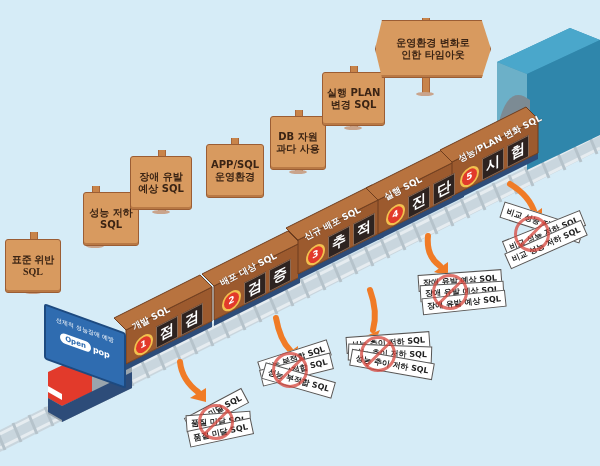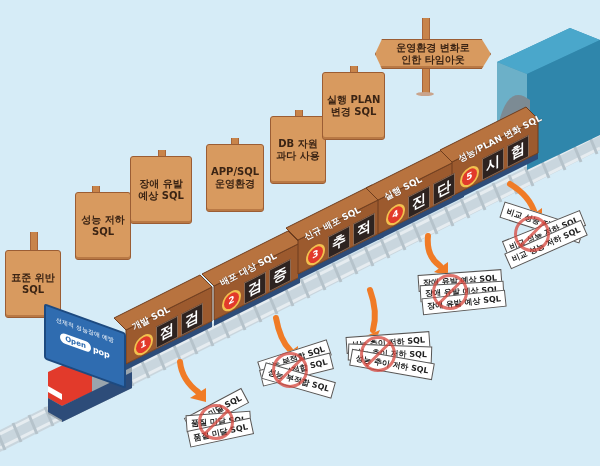--- a/index.html
+++ b/index.html
@@ -1,21 +1,21 @@
 <!DOCTYPE html>
 <html><head>
 <meta charset="utf-8">
 <style>
   html,body{margin:0;padding:0;}
   body{width:600px;height:466px;overflow:hidden;background:#d6ecf7;font-family:"DejaVu Sans",sans-serif;position:relative;}
   #scene{position:absolute;left:0;top:0;width:600px;height:466px;}
   .sign{position:absolute;}
   .sign .post{position:absolute;width:6px;background:#c8844a;border-left:1px solid #a7653a;border-right:1px solid #a7653a;}
   .sign .base{position:absolute;width:18px;height:4px;border-radius:50%;background:#c9a48c;}
-  .sign .board{position:absolute;background:#d89a5f;border:1.5px solid #9b5d34;border-radius:3px;color:#3b2414;font-size:10px;font-weight:bold;text-align:center;line-height:12px;padding:21px 4px;box-shadow:inset 0 -2px 0 #b97945;white-space:nowrap;}
+  .sign .board{position:absolute;background:#d89a5f;border:1.5px solid #9b5d34;border-radius:3px;color:#3b2414;font-size:10px;font-weight:bold;text-align:center;line-height:12px;padding:14px 4px;box-shadow:inset 0 -2px 0 #b97945;white-space:nowrap;}
   .car-label{position:absolute;color:#fff;font-size:9px;font-weight:bold;transform:rotate(-27deg);transform-origin:left top;white-space:nowrap;text-shadow:0 0 1px #4a2a15;}
   .car-step{position:absolute;display:flex;align-items:center;gap:3px;transform:skewY(-27deg);transform-origin:left top;}
   .num-badge{width:15px;height:15px;border-radius:50%;background:#e23a2b;border:2px solid #f2c14e;color:#fff;font-size:9px;font-weight:bold;display:flex;align-items:center;justify-content:center;}
   .step-char{background:#2e2320;color:#fff;font-size:14px;font-weight:bold;padding:1px 3px;border:1px solid #8a6a55;}
   .pile{position:absolute;}
   .pile .card{position:absolute;background:#fff;border:1px solid #555;font-size:8px;font-weight:bold;color:#222;padding:2px 4px;white-space:nowrap;}
   .pile .ban{position:absolute;width:30px;height:30px;border-radius:50%;border:3px solid rgba(214,70,60,0.75);}
   .pile .ban::after{content:"";position:absolute;left:50%;top:-2px;width:3px;height:34px;margin-left:-1.5px;background:rgba(214,70,60,0.75);transform:rotate(45deg);}
   .billboard{position:absolute;left:44px;top:318px;width:78px;height:52px;background:#2f6cb0;border:2px solid #1d4a80;border-radius:3px;transform:skewY(20deg);color:#fff;}
   .billboard .slogan{font-size:6px;text-align:center;margin-top:6px;white-space:nowrap;}
@@ -133,29 +133,29 @@
         <polygon points="452,162 538,119 538,153 452,196" fill="#9c5a2e" stroke="#6e3d1e"></polygon>
         <polygon points="452,162 538,119 526,107 440,150" fill="#b8733f" stroke="#6e3d1e"></polygon>
       </g>
     </g>
 </svg>
 
 <div id="signs">
     <div class="sign" style="left: 5px; top: 232px;">
       <div class="post" style="left: 25px; top: 0px; height: 60px;"></div>
       <div class="base" style="left: 19px; top: 58px;"></div>
-      <div class="board" style="left: 0px; top: 18px; min-width: 46px;">
+      <div class="board" style="left: 0px; top: 7px; min-width: 46px; font-family: Liberation Serif, serif;">
         <div>표준 위반</div>
         <div>SQL</div>
       </div>
     </div>
     <div class="sign" style="left: 67px; top: 186px;">
       <div class="post" style="left: 25px; top: 0px; height: 60px;"></div>
       <div class="base" style="left: 19px; top: 58px;"></div>
-      <div class="board" style="left: 8px; top: 6px; min-width: 46px;">
+      <div class="board" style="left: 16px; top: 6px; min-width: 46px;">
         <div>성능 저하</div>
         <div>SQL</div>
       </div>
     </div>
     <div class="sign" style="left: 130px; top: 150px;">
       <div class="post" style="left: 28px; top: 0px; height: 62px;"></div>
       <div class="base" style="left: 22px; top: 60px;"></div>
       <div class="board" style="left: 0px; top: 6px; min-width: 52px;">
         <div>장애 유발</div>
         <div>예상 SQL</div>
@@ -181,21 +181,21 @@
       <div class="post" style="left: 28px; top: 0px; height: 62px;"></div>
       <div class="base" style="left: 22px; top: 60px;"></div>
       <div class="board" style="left: 0px; top: 6px; min-width: 52px;">
         <div>실행 PLAN</div>
         <div>변경 SQL</div>
       </div>
     </div>
     <div class="sign" style="left: 375px; top: 18px;">
       <div class="post" style="left: 47px; top: 0px; height: 76px;"></div>
       <div class="base" style="left: 41px; top: 74px;"></div>
-      <div class="board" style="left: 0px; top: 21px; min-width: 90px; clip-path: polygon(6% 0px, 92% 0px, 100% 50%, 92% 100%, 6% 100%, 0px 50%); padding: 2px 12px;">
+      <div class="board" style="left: 0px; top: 2px; min-width: 90px; clip-path: polygon(6% 0px, 92% 0px, 100% 50%, 92% 100%, 6% 100%, 0px 50%); padding: 16px 12px;">
         <div>운영환경 변화로</div>
         <div>인한 타임아웃</div>
       </div>
     </div>
   </div>
 
 <div class="billboard">
   <div class="slogan">선제적 성능장애 예방</div>
   <div class="logo">
     <span class="logo-open">Open</span>

